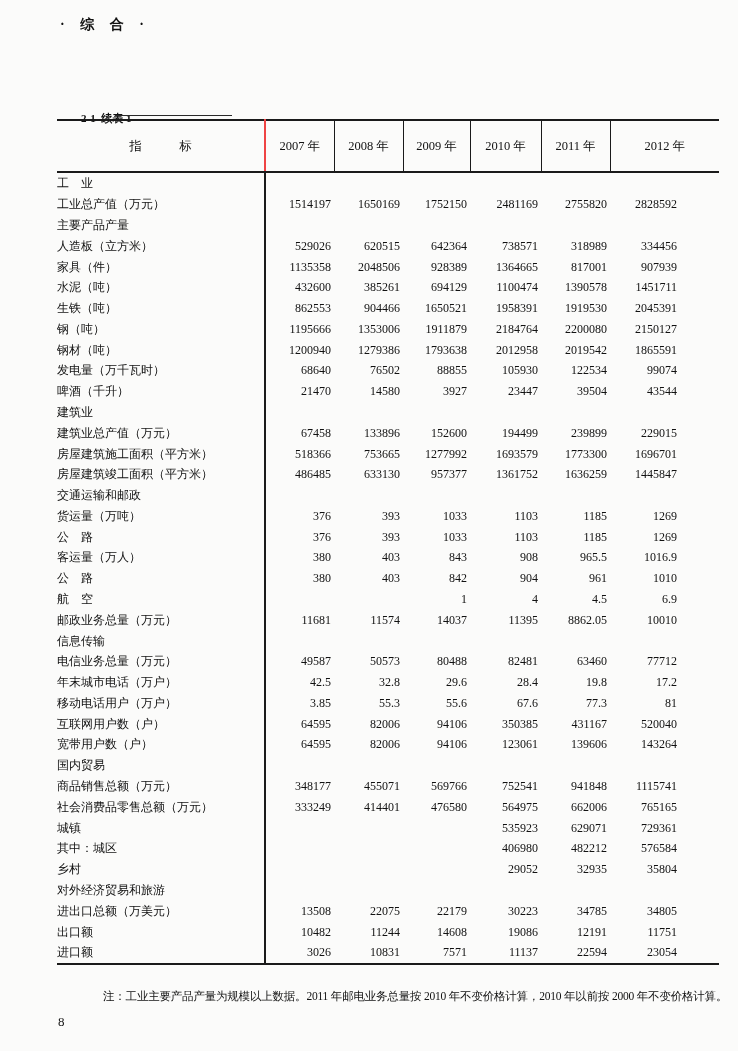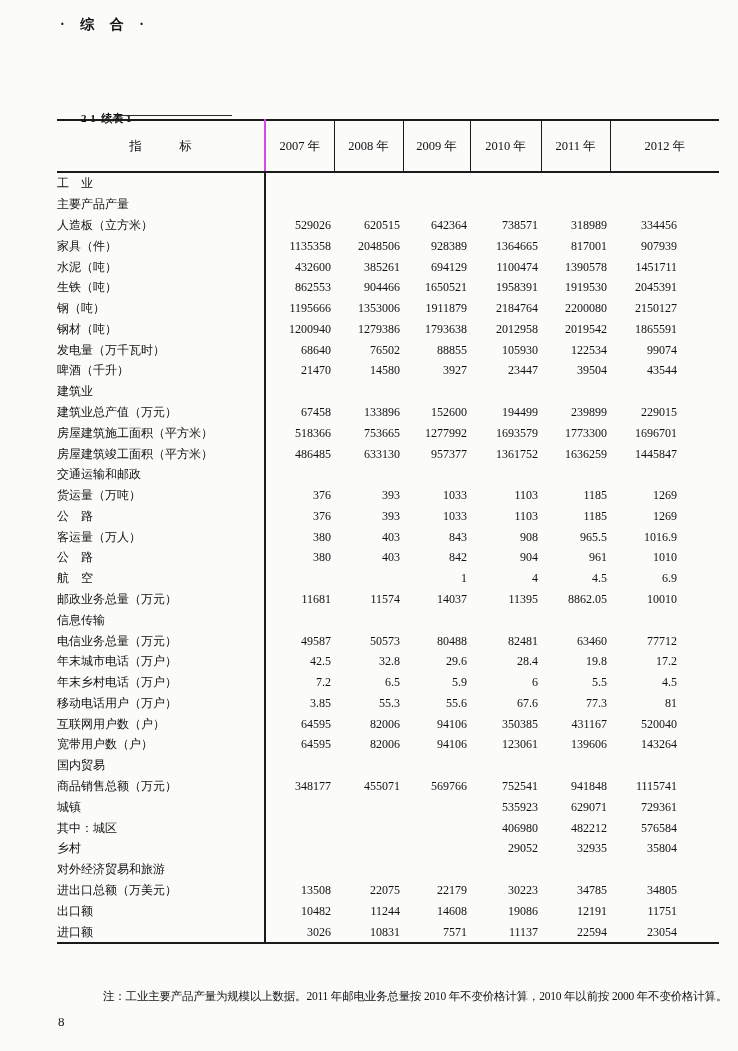--- a/index.html
+++ b/index.html
@@ -34,21 +34,21 @@
     border-bottom: 2.5px solid #1a1a1a;
     font-size: 12px;
   }
   .stat-table thead th {
     height: 50px; font-weight: normal; font-size: 12.5px;
     text-align: center; vertical-align: middle;
     border-bottom: 2px solid #1a1a1a; white-space: pre;
     padding: 0;
   }
   .stat-table thead th + th { border-left: 1.5px solid #1a1a1a; }
-  .stat-table thead th.ind { border-right: 2px solid #d946ef; }
+  .stat-table thead th.ind { border-right: 2px solid #ef4444; }
 
   .stat-table tbody td {
     height: 20.79px; padding: 0; vertical-align: middle;
     line-height: 1; white-space: pre; overflow: hidden;
   }
   .stat-table tbody td.ind { border-right: 2px solid #1a1a1a; }
   .stat-table tbody td.val { text-align: right; padding-right: 3px; }
   .stat-table tbody td.val.last { padding-right: 42px; }
   .i0 { padding-left: 5px; }
   .i1 { padding-left: 16px; }
@@ -102,20 +102,29 @@
         <tr>
           <td class="ind i0">工　业</td>
           <td class="val"></td>
           <td class="val"></td>
           <td class="val"></td>
           <td class="val"></td>
           <td class="val"></td>
           <td class="val last"></td>
         </tr>
         <tr>
+          <td class="ind i1">工业总产值（万元）</td>
+          <td class="val">1514197</td>
+          <td class="val">1650169</td>
+          <td class="val">1752150</td>
+          <td class="val">2481169</td>
+          <td class="val">2755820</td>
+          <td class="val last">2828592</td>
+        </tr>
+        <tr>
           <td class="ind i1">主要产品产量</td>
           <td class="val"></td>
           <td class="val"></td>
           <td class="val"></td>
           <td class="val"></td>
           <td class="val"></td>
           <td class="val last"></td>
         </tr>
         <tr>
           <td class="ind i2">人造板（立方米）</td>
@@ -309,29 +318,20 @@
         <tr>
           <td class="ind i1">年末城市电话（万户）</td>
           <td class="val">42.5</td>
           <td class="val">32.8</td>
           <td class="val">29.6</td>
           <td class="val">28.4</td>
           <td class="val">19.8</td>
           <td class="val last">17.2</td>
         </tr>
         <tr>
-          <td class="ind i1">年末乡村电话（万户）</td>
-          <td class="val">7.2</td>
-          <td class="val">6.5</td>
-          <td class="val">5.9</td>
-          <td class="val">6</td>
-          <td class="val">5.5</td>
-          <td class="val last">4.5</td>
-        </tr>
-        <tr>
           <td class="ind i1">移动电话用户（万户）</td>
           <td class="val">3.85</td>
           <td class="val">55.3</td>
           <td class="val">55.6</td>
           <td class="val">67.6</td>
           <td class="val">77.3</td>
           <td class="val last">81</td>
         </tr>
         <tr>
           <td class="ind i1">互联网用户数（户）</td>
@@ -363,20 +363,29 @@
         <tr>
           <td class="ind i1">商品销售总额（万元）</td>
           <td class="val">348177</td>
           <td class="val">455071</td>
           <td class="val">569766</td>
           <td class="val">752541</td>
           <td class="val">941848</td>
           <td class="val last">1115741</td>
         </tr>
         <tr>
+          <td class="ind i1">社会消费品零售总额（万元）</td>
+          <td class="val">333249</td>
+          <td class="val">414401</td>
+          <td class="val">476580</td>
+          <td class="val">564975</td>
+          <td class="val">662006</td>
+          <td class="val last">765165</td>
+        </tr>
+        <tr>
           <td class="ind i3">城镇</td>
           <td class="val"></td>
           <td class="val"></td>
           <td class="val"></td>
           <td class="val">535923</td>
           <td class="val">629071</td>
           <td class="val last">729361</td>
         </tr>
         <tr>
           <td class="ind i4">其中：城区</td>

